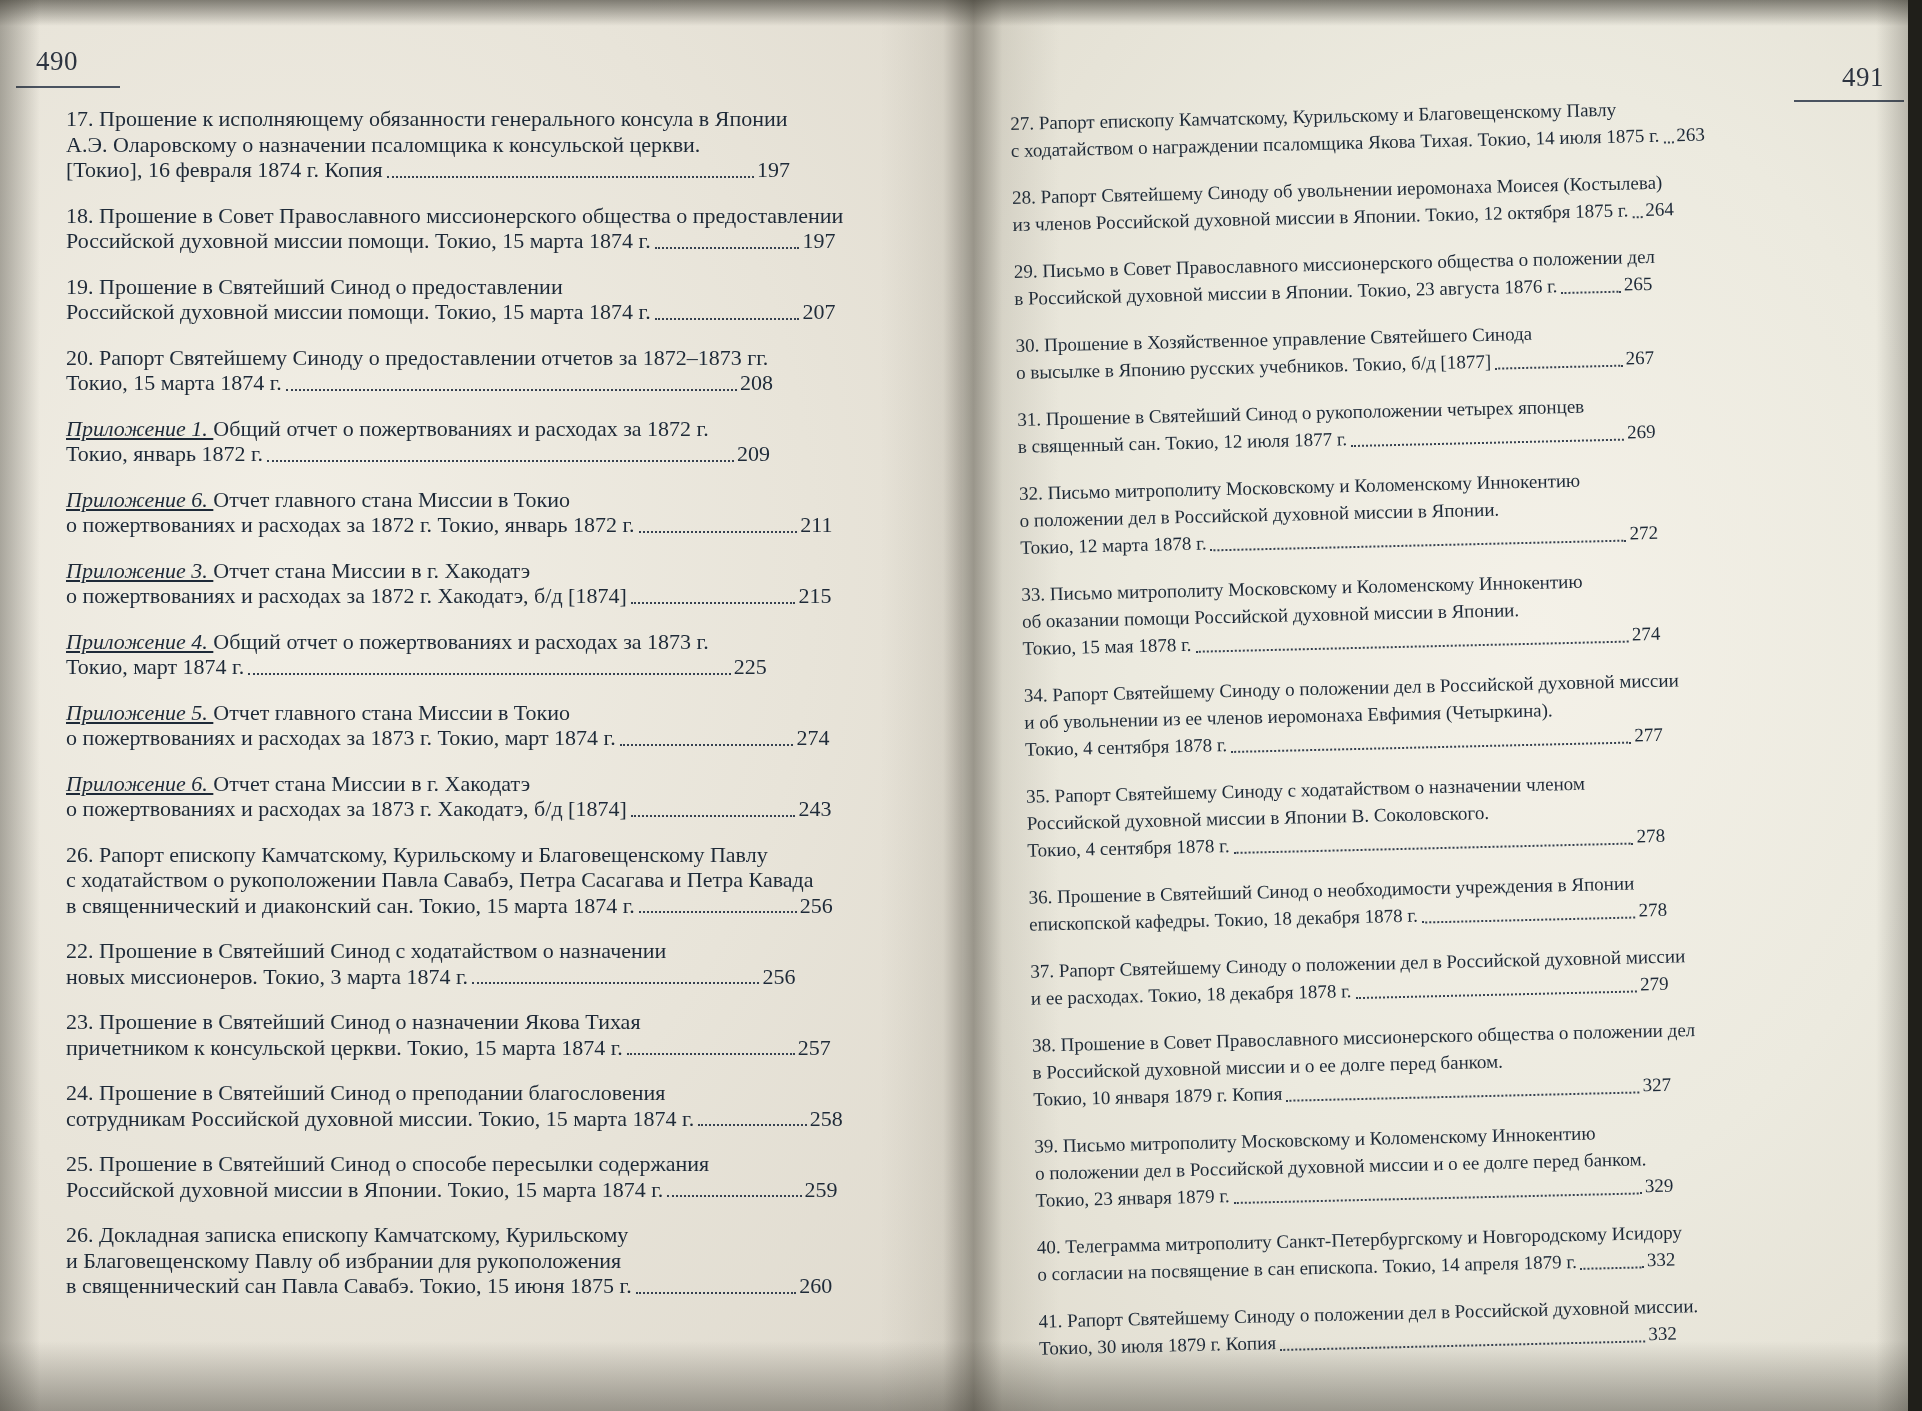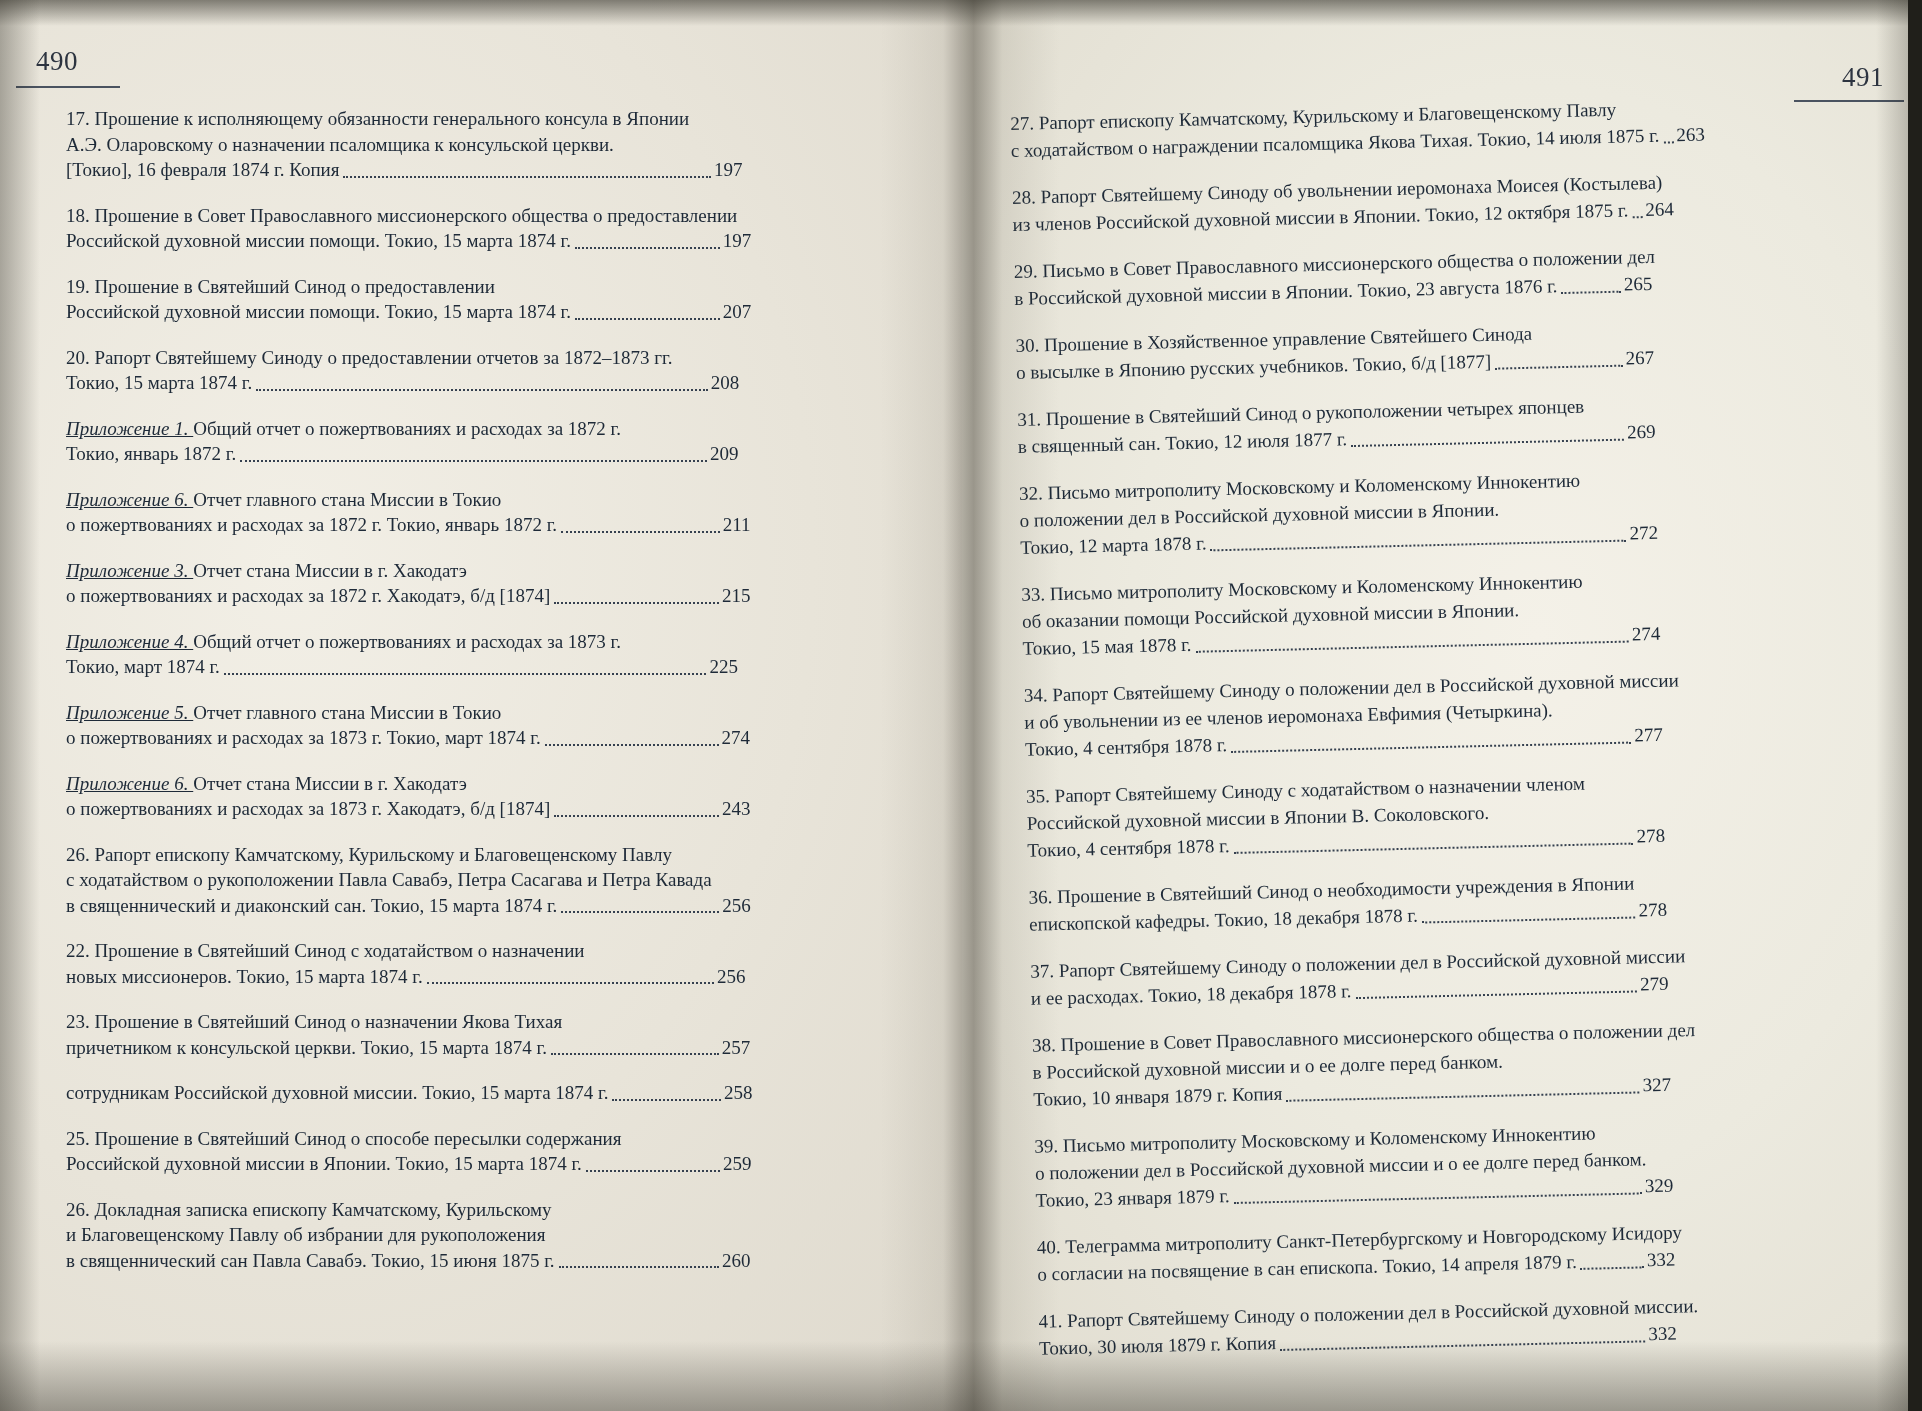--- a/index.html
+++ b/index.html
@@ -104,21 +104,21 @@
   }
   .col-right {
     left: 1010px;
     top: 110px;
     width: 800px;
     transform: rotate(-1.35deg);
     transform-origin: left top;
   }
   .entry {
     margin-bottom: 20px;
-    font-size: 19px;
+    font-size: 22px;
     line-height: 25.5px;
     position: relative;
   }
   .col-right .entry {
     font-size: 19px;
     line-height: 27px;
     margin-bottom: 20px;
   }
   .entry .ln { display: block; white-space: nowrap; }
   .entry .app { font-style: italic; text-decoration: underline; }
@@ -186,27 +186,28 @@
         <span class="ln"><span class="app">Приложение 6. </span><span>Отчет стана Миссии в г. Хакодатэ</span></span>
         <span class="ln"><span>о пожертвованиях и расходах за 1873 г. Хакодатэ, б/д [1874]</span><span class="dots" style="width: 164.641px;"></span><span class="pg">243</span></span>
       </div>
       <div class="entry">
         <span class="ln"><span>26. Рапорт епископу Камчатскому, Курильскому и Благовещенскому Павлу</span></span>
         <span class="ln"><span>с ходатайством о рукоположении Павла Савабэ, Петра Сасагава и Петра Кавада</span></span>
         <span class="ln"><span>в священнический и диаконский сан. Токио, 15 марта 1874 г.</span><span class="dots" style="width: 157.859px;"></span><span class="pg">256</span></span>
       </div>
       <div class="entry">
         <span class="ln"><span>22. Прошение в Святейший Синод с ходатайством о назначении</span></span>
-        <span class="ln"><span>новых миссионеров. Токио, 15 марта 1874 г.</span><span class="dots" style="width: 287.344px;"></span><span class="pg">256</span></span>
+        <span class="ln"><span>новых миссионеров. Токио, 3 марта 1874 г.</span><span class="dots" style="width: 287.344px;"></span><span class="pg">256</span></span>
       </div>
       <div class="entry">
         <span class="ln"><span>23. Прошение в Святейший Синод о назначении Якова Тихая</span></span>
         <span class="ln"><span>причетником к консульской церкви. Токио, 15 марта 1874 г.</span><span class="dots" style="width: 167.859px;"></span><span class="pg">257</span></span>
       </div>
       <div class="entry">
+        <span class="ln"><span>24. Прошение в Святейший Синод о преподании благословения</span></span>
         <span class="ln"><span>сотрудникам Российской духовной миссии. Токио, 15 марта 1874 г.</span><span class="dots" style="width: 108.625px;"></span><span class="pg">258</span></span>
       </div>
       <div class="entry">
         <span class="ln"><span>25. Прошение в Святейший Синод о способе пересылки содержания</span></span>
         <span class="ln"><span>Российской духовной миссии в Японии. Токио, 15 марта 1874 г.</span><span class="dots" style="width: 134.219px;"></span><span class="pg">259</span></span>
       </div>
       <div class="entry">
         <span class="ln"><span>26. Докладная записка епископу Камчатскому, Курильскому</span></span>
         <span class="ln"><span>и Благовещенскому Павлу об избрании для рукоположения</span></span>
         <span class="ln"><span>в священнический сан Павла Савабэ. Токио, 15 июня 1875 г.</span><span class="dots" style="width: 160.531px;"></span><span class="pg">260</span></span>

